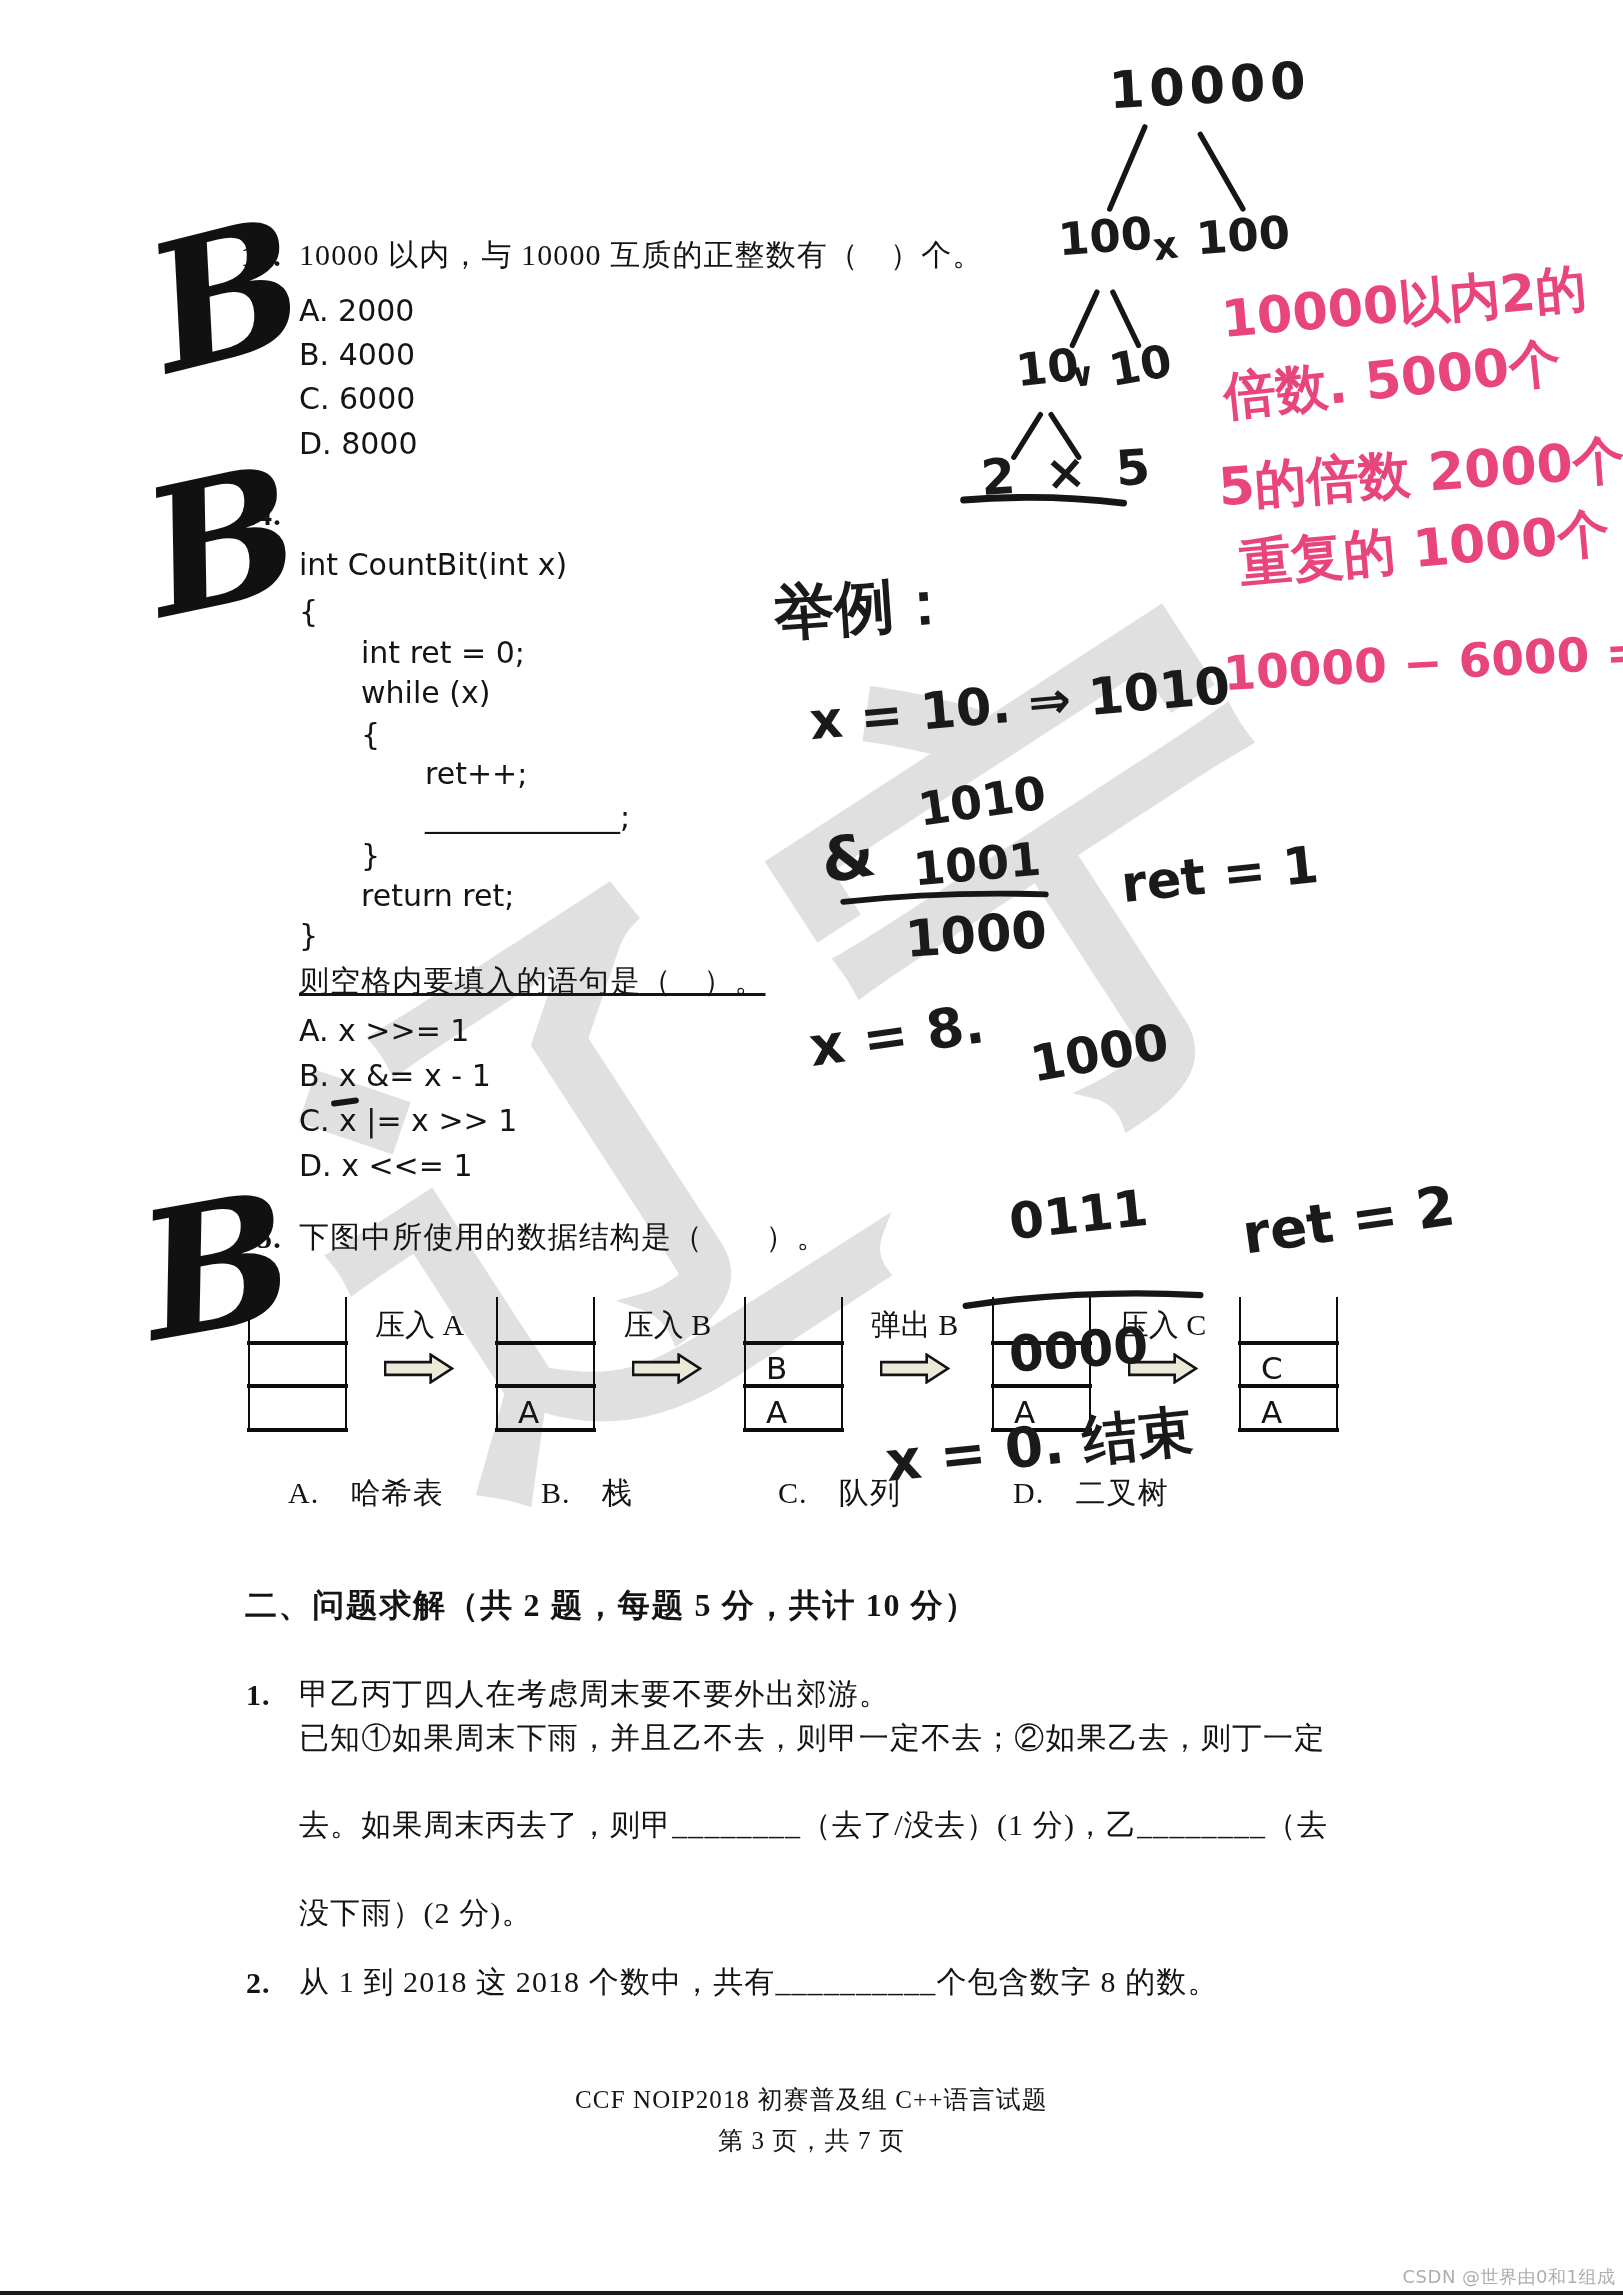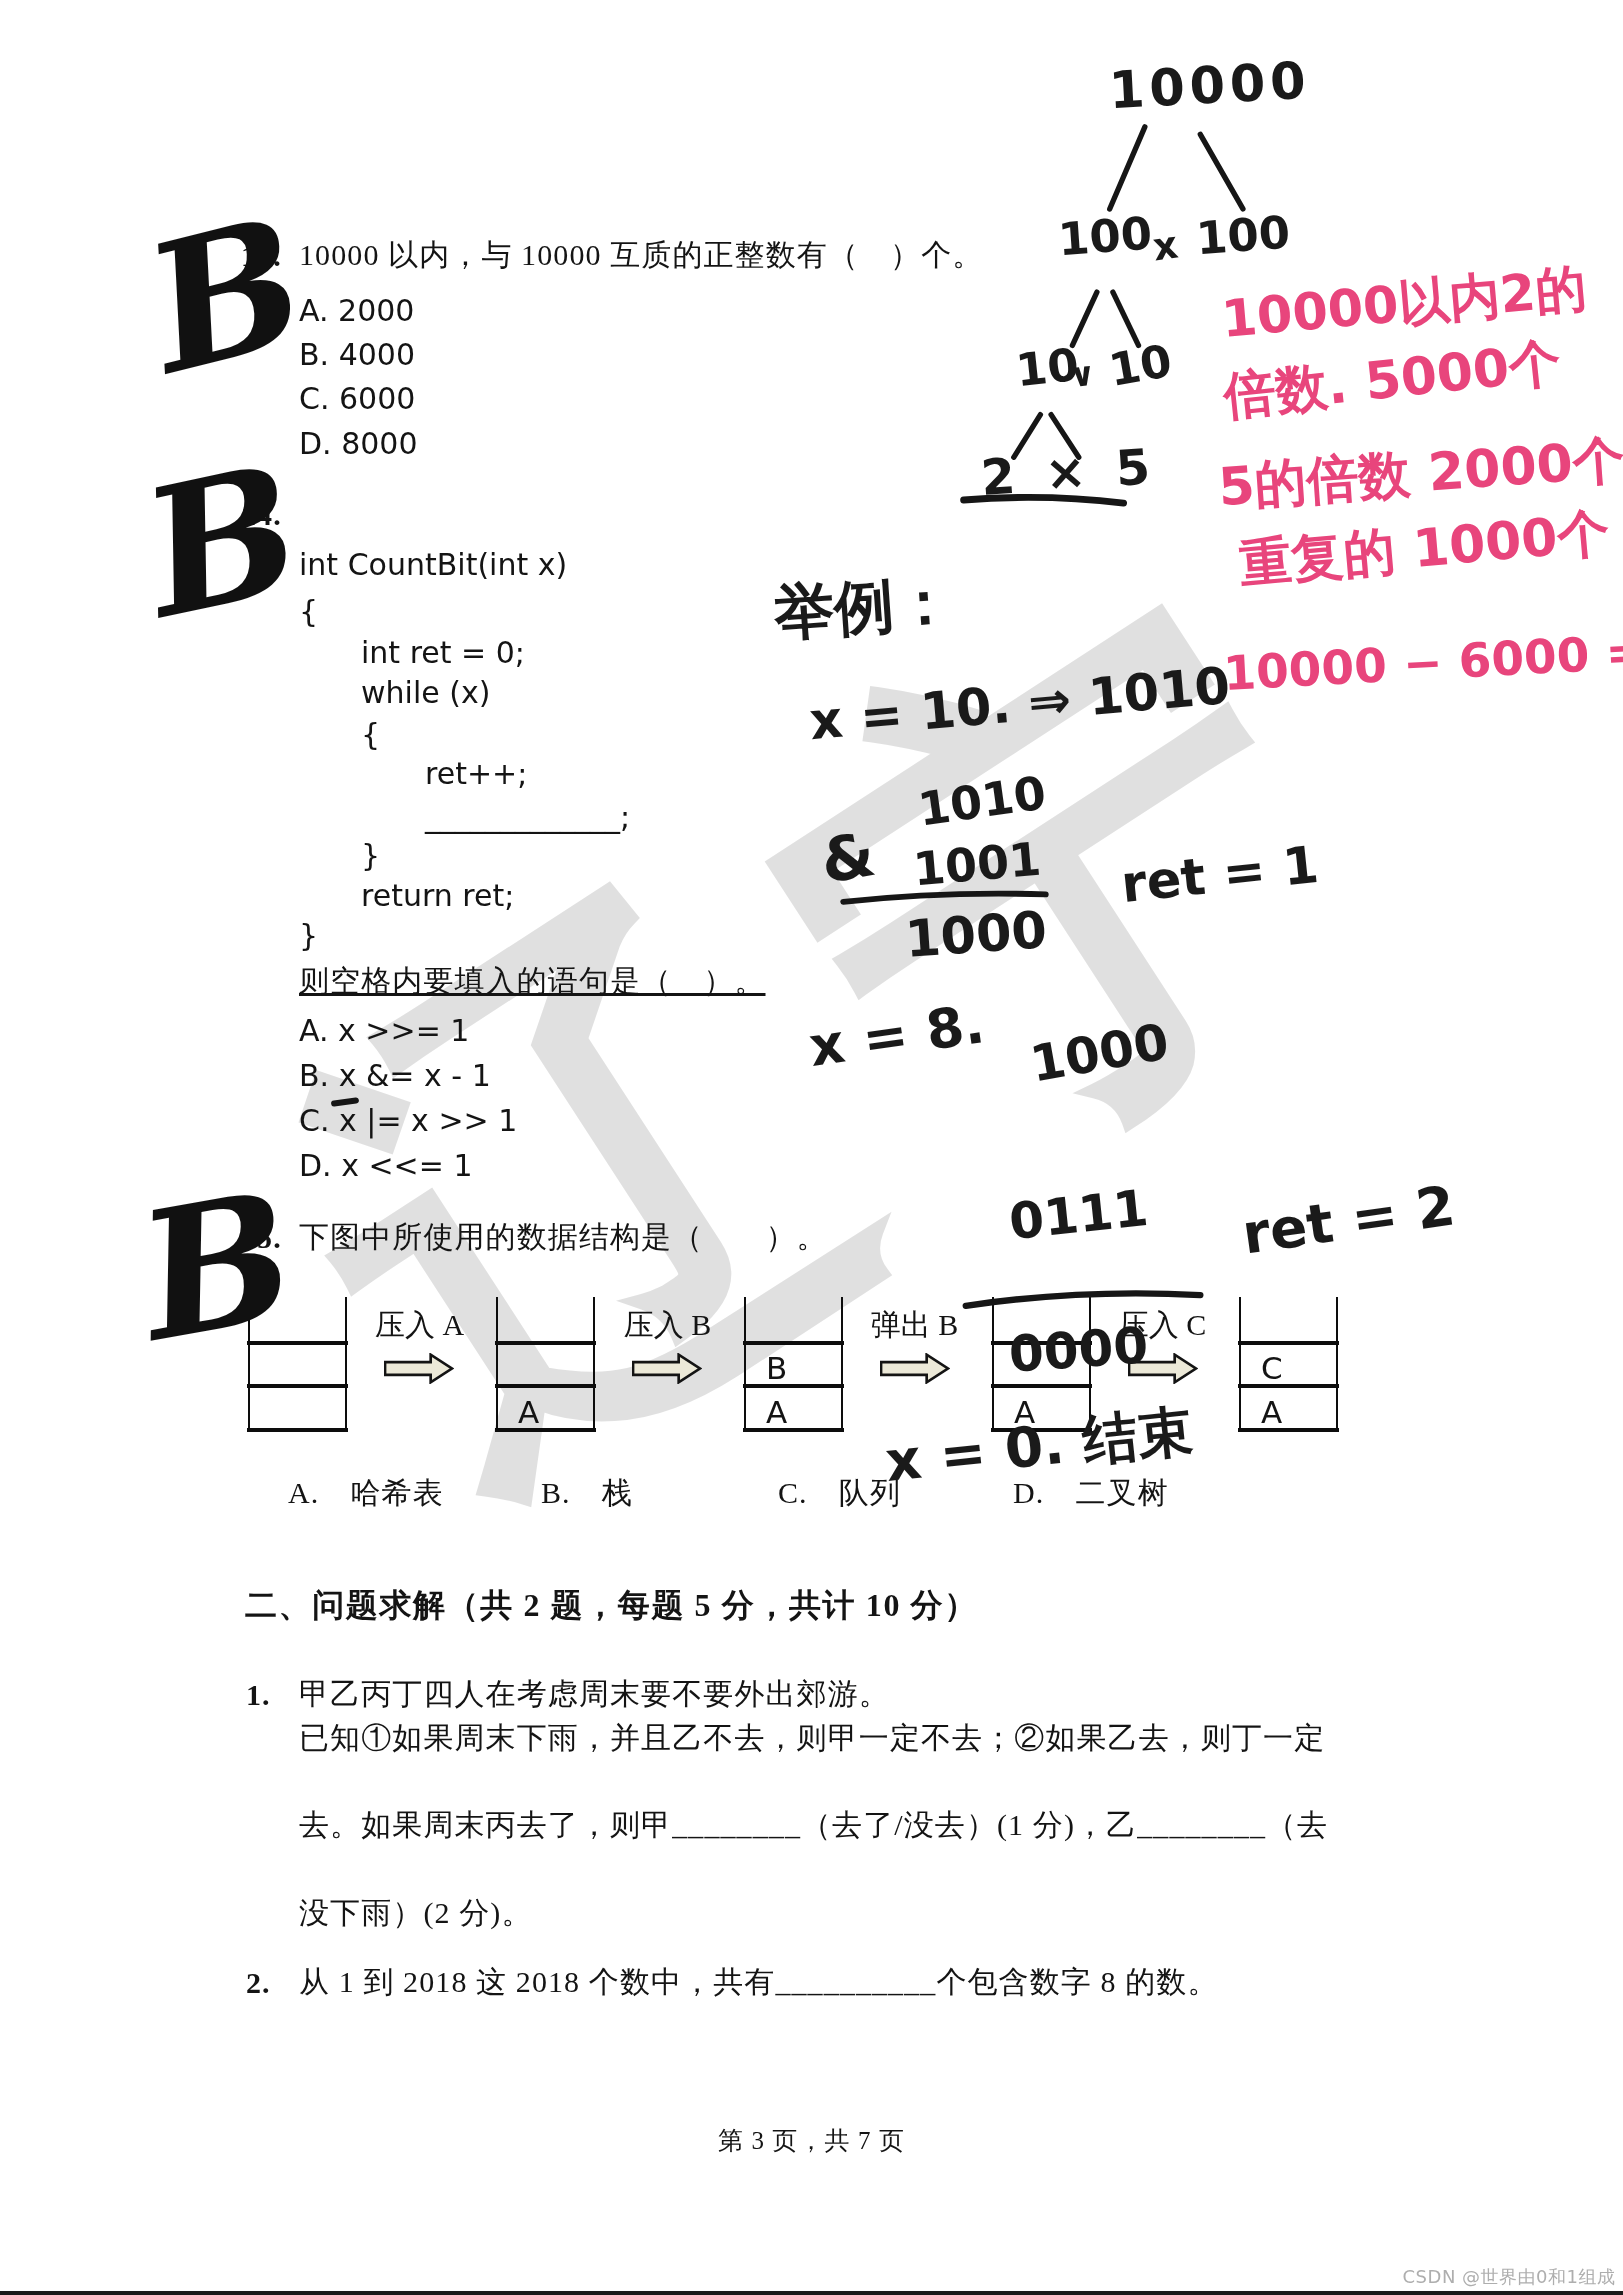--- a/index.html
+++ b/index.html
@@ -127,20 +127,21 @@
 
   <div class="abs serif bold" style="left:246px;top:1680px;">1.</div>
   <div class="abs serif" style="left:299px;top:1679px;">甲乙丙丁四人在考虑周末要不要外出郊游。</div>
   <div class="abs serif" style="left:299px;top:1723px;">已知①如果周末下雨，并且乙不去，则甲一定不去；②如果乙去，则丁一定</div>
   <div class="abs serif" style="left:299px;top:1810px;">去。如果周末丙去了，则甲________（去了/没去）(1 分)，乙________（去</div>
   <div class="abs serif" style="left:299px;top:1898px;">没下雨）(2 分)。</div>
 
   <div class="abs serif bold" style="left:246px;top:1968px;">2.</div>
   <div class="abs serif" style="left:299px;top:1967px;">从 1 到 2018 这 2018 个数中，共有__________个包含数字 8 的数。</div>
 
+  <div class="footer-line" style="top:2083px;">CCF NOIP2018 初赛普及组 C++语言试题</div>
   <div class="footer-line" style="top:2124px;">第 3 页，共 7 页</div>
   <div class="abs credit" style="right:7.5px;top:2268px;">CSDN @世界由0和1组成</div>
   <div class="abs" style="left:0;top:2291px;width:1623px;height:3.7px;background:#1b1b1b;"></div>
 
   <div class="abs bmark" style="left:152px;top:208px;transform:rotate(-14deg);">B</div>
   <div class="abs bmark" style="left:148px;top:454px;transform:rotate(-12deg);">B</div>
   <div class="abs bmark" style="left:143px;top:1179px;transform:rotate(-10deg);">B</div>
 
   <div class="abs hw" style="left:1109px;top:60px;font-size:51px;letter-spacing:4.8px;transform:rotate(-3deg);">10000</div>
   <div class="abs hw" style="left:1058px;top:214px;font-size:45px;transform:rotate(-4deg);">100</div>

